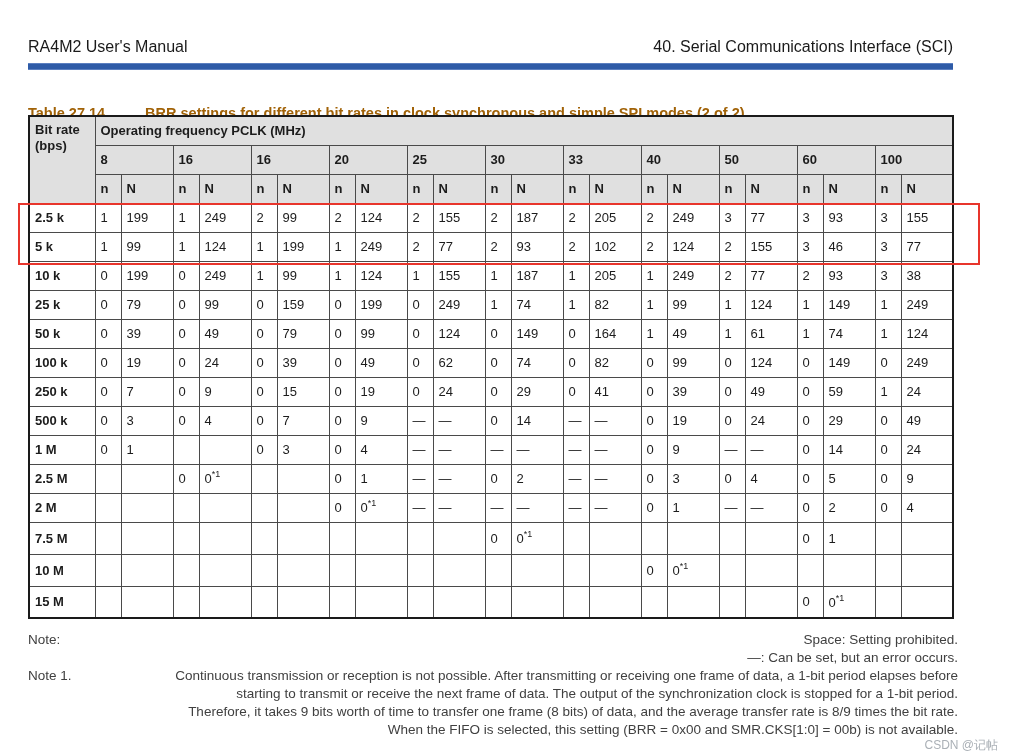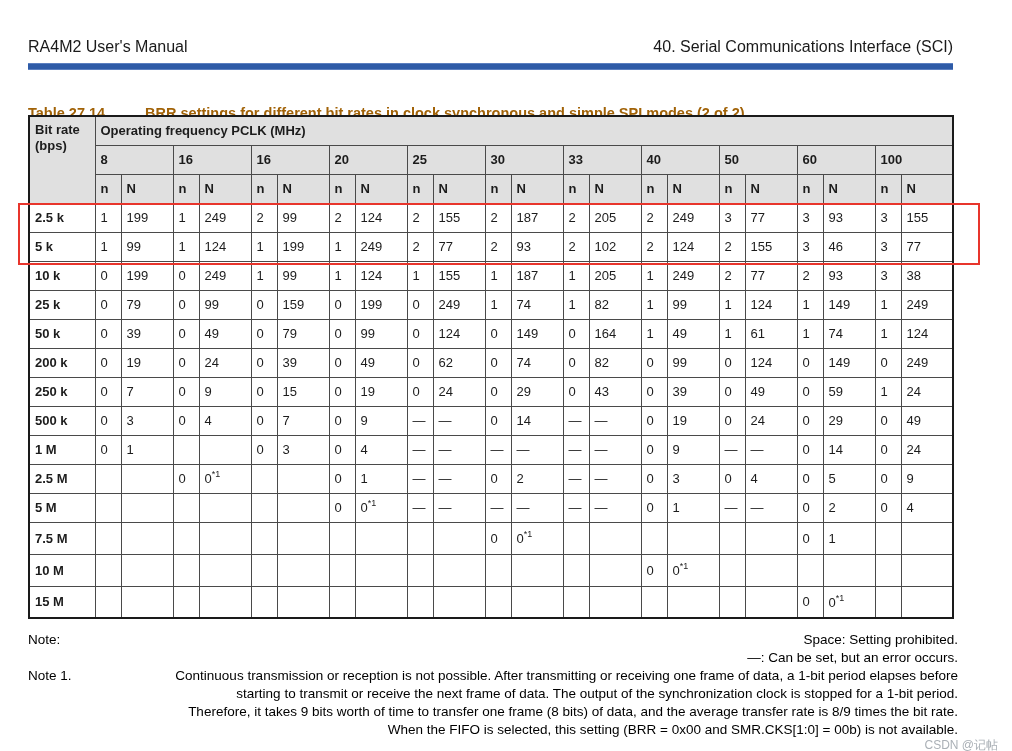--- a/index.html
+++ b/index.html
@@ -102,21 +102,21 @@
     pointer-events: none;
   }
   
   .notes {
     position: absolute;
     left: 28px;
     top: 631px;
     width: 930px;
     font-size: 13.5px;
     line-height: 18px;
-    color: #000000;
+    color: #404040;
   }
   .note-row { display: flex; }
   .note-label { width: 52px; flex: 0 0 52px; }
   .note-body { flex: 1; text-align: right; }
   
   .watermark {
     position: absolute;
     right: 14px;
     top: 727px;
     font-size: 12px;
@@ -330,21 +330,21 @@
           <td>1</td>
           <td>49</td>
           <td>1</td>
           <td>61</td>
           <td>1</td>
           <td>74</td>
           <td>1</td>
           <td>124</td>
         </tr>
         <tr>
-          <th>200 k</th>
+          <th>100 k</th>
           <td>0</td>
           <td>19</td>
           <td>0</td>
           <td>24</td>
           <td>0</td>
           <td>39</td>
           <td>0</td>
           <td>49</td>
           <td>0</td>
           <td>62</td>
@@ -369,21 +369,21 @@
           <td>9</td>
           <td>0</td>
           <td>15</td>
           <td>0</td>
           <td>19</td>
           <td>0</td>
           <td>24</td>
           <td>0</td>
           <td>29</td>
           <td>0</td>
-          <td>43</td>
+          <td>41</td>
           <td>0</td>
           <td>39</td>
           <td>0</td>
           <td>49</td>
           <td>0</td>
           <td>59</td>
           <td>1</td>
           <td>24</td>
         </tr>
         <tr>
@@ -455,21 +455,21 @@
           <td>0</td>
           <td>3</td>
           <td>0</td>
           <td>4</td>
           <td>0</td>
           <td>5</td>
           <td>0</td>
           <td>9</td>
         </tr>
         <tr>
-          <th>5 M</th>
+          <th>2 M</th>
           <td></td>
           <td></td>
           <td></td>
           <td></td>
           <td></td>
           <td></td>
           <td>0</td>
           <td>0<sup>*1</sup></td>
           <td>—</td>
           <td>—</td>

